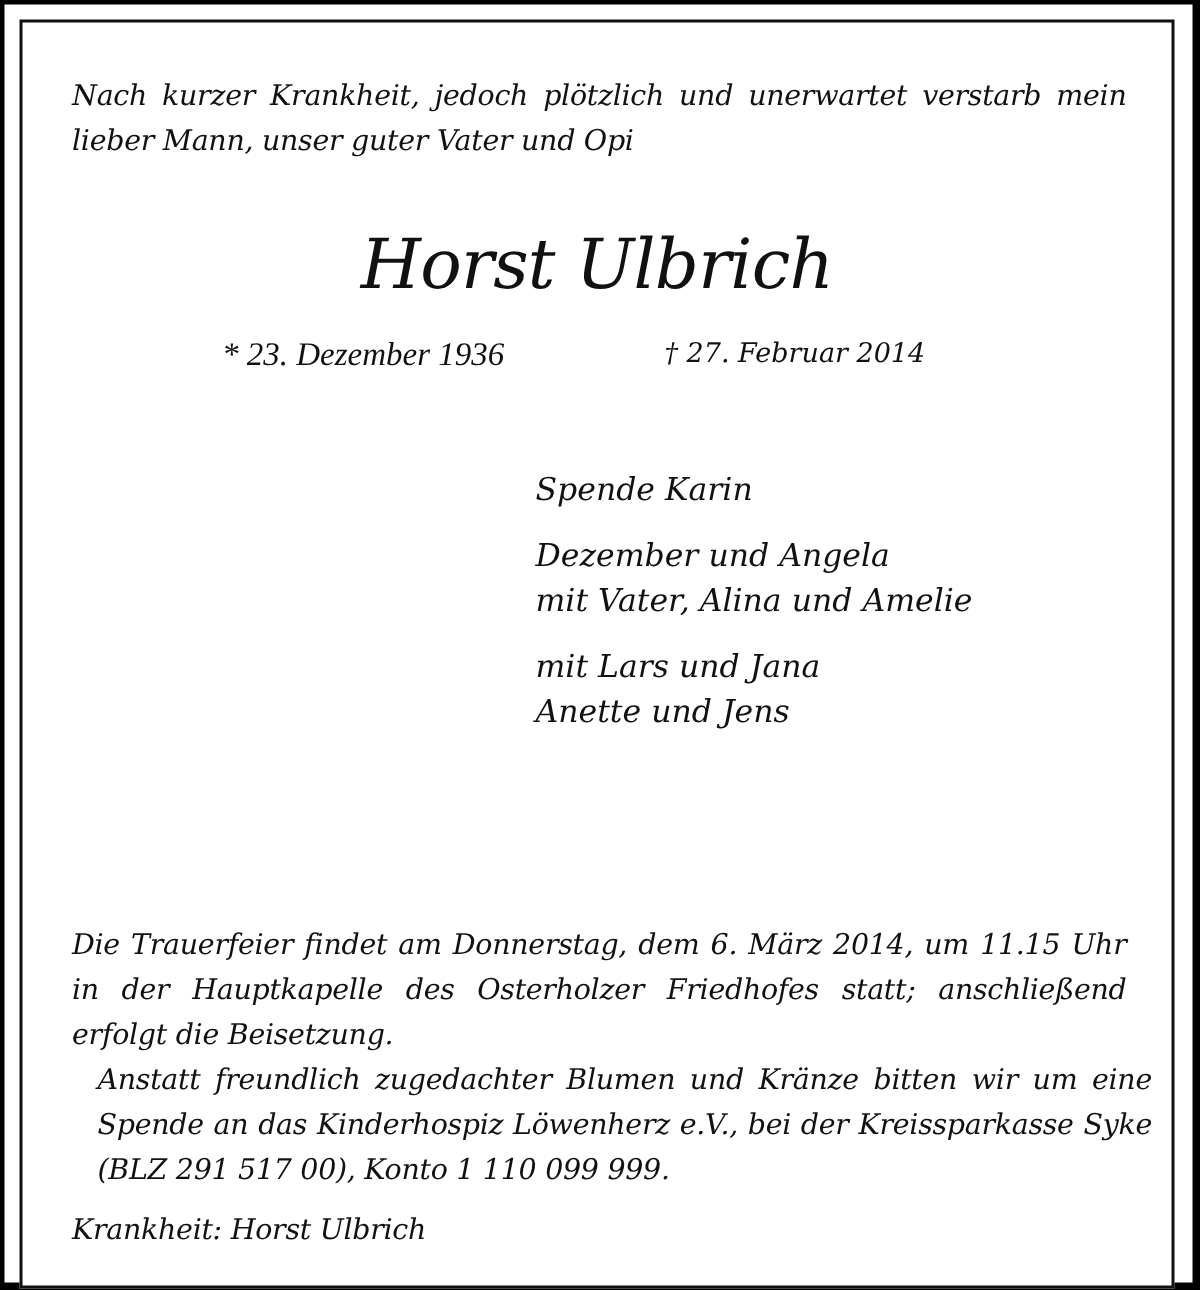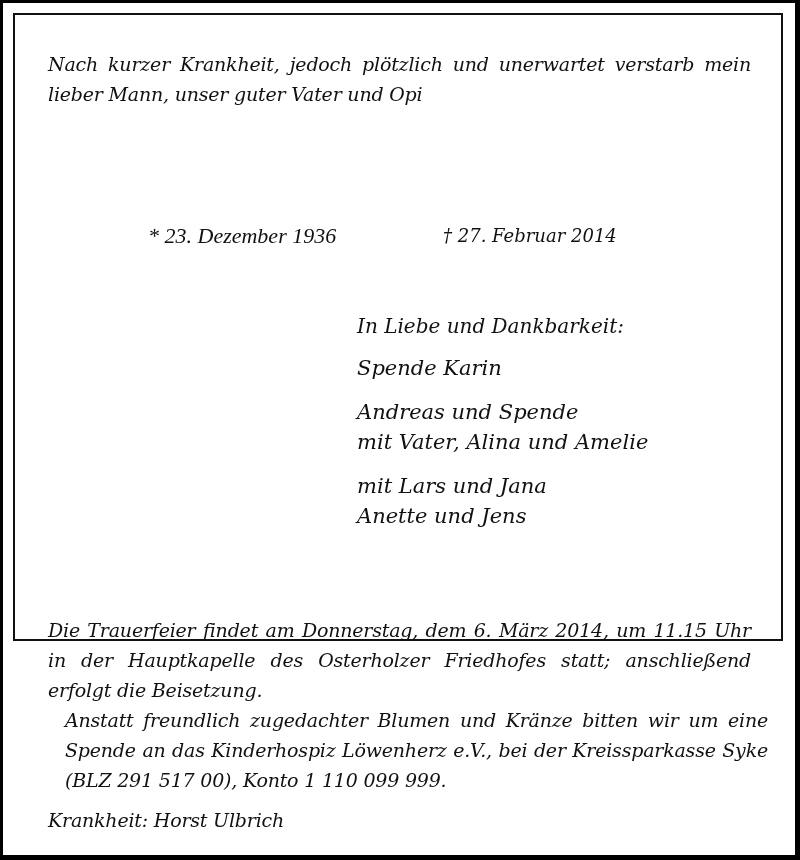--- a/index.html
+++ b/index.html
@@ -2,21 +2,21 @@
 <html><head>
 <meta charset="utf-8">
 <style>
   html, body { margin: 0; padding: 0; background: #000; }
   body { width: 800px; height: 860px; position: relative; overflow: hidden; }
   .outer {
     position: absolute; left: 3px; top: 3px; width: 792px; height: 852px;
     background: #fff;
   }
   .inner {
-    position: absolute; left: 10px; top: 10px; width: 770px; height: 628px;
+    position: absolute; left: 10px; top: 10px; width: 770px; height: 846px;
     border: 2px solid #111; box-sizing: border-box; background: #fff;
   }
   .txt {
     font-family: "DejaVu Serif", "Liberation Serif", serif;
     font-style: italic; color: #111; position: absolute;
   }
   .intro { left: 33px; top: 34px; width: 703px; font-size: 19px; line-height: 30px; text-align: justify; text-align-last: left; letter-spacing: -0.2px; }
   .name { left: 0; width: 766px; top: 133px; text-align: center; font-size: 46px; line-height: 56px; font-weight: normal; letter-spacing: -0.5px; }
   .born { left: 133px; top: 206px; font-size: 22px; line-height: 30px; font-family: Liberation Serif, serif; }
   .died { left: 428px; top: 206px; font-size: 18px; line-height: 30px; }
@@ -29,29 +29,29 @@
   .kennwort { left: 33px; top: 790px; font-size: 19px; line-height: 30px; letter-spacing: -0.2px; }
 </style>
 </head>
 <body>
 
 <div class="outer">
   <div class="inner">
 
     <div class="txt intro">Nach kurzer Krankheit, jedoch plötzlich und unerwartet verstarb mein lieber Mann, unser guter Vater und Opi</div>
 
+    <div class="txt name">Horst Ulbrich</div>
 
     <div class="txt born">* 23. Dezember 1936</div>
     <div class="txt died">† 27. Februar 2014</div>
 
     <div class="txt mourners">
-      <div class="line intro-line">In Liebe und Dankbarkeit:</div>
       <div class="line">Spende Karin</div>
       <div class="gap"></div>
-      <div class="line">Andreas und Spende</div>
+      <div class="line">Dezember und Angela</div>
       <div class="line">mit Vater, Alina und Amelie</div>
       <div class="gap"></div>
       <div class="line">mit Lars und Jana</div>
       <div class="line">Anette und Jens</div>
     </div>
 
     <div class="txt service">Die Trauerfeier findet am Donnerstag, dem 6. März 2014, um 11.15 Uhr in der Hauptkapelle des Osterholzer Friedhofes statt; anschließend erfolgt die Beisetzung.</div>
 
     <div class="txt donation">Anstatt freundlich zugedachter Blumen und Kränze bitten wir um eine Spende an das Kinderhospiz Löwenherz e.V., bei der Kreissparkasse Syke (BLZ 291 517 00), Konto 1 110 099 999.</div>
 

